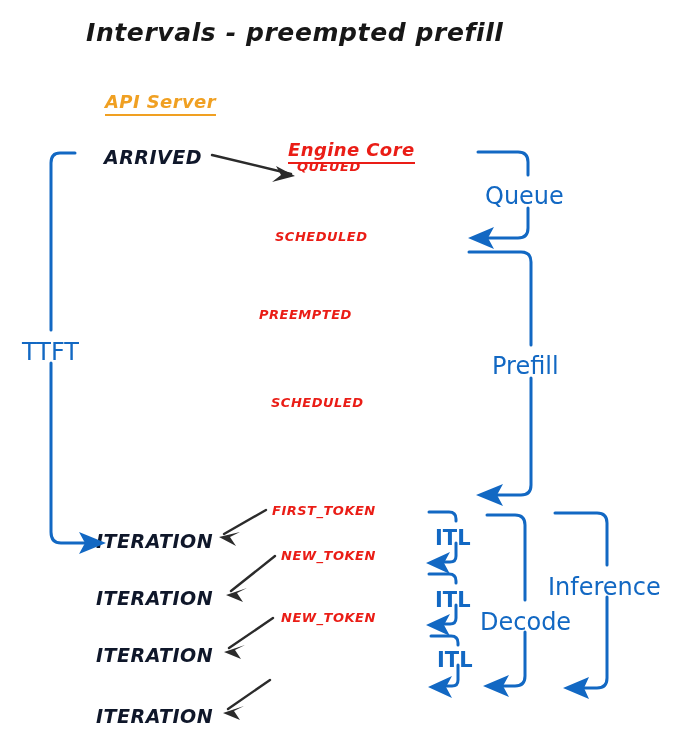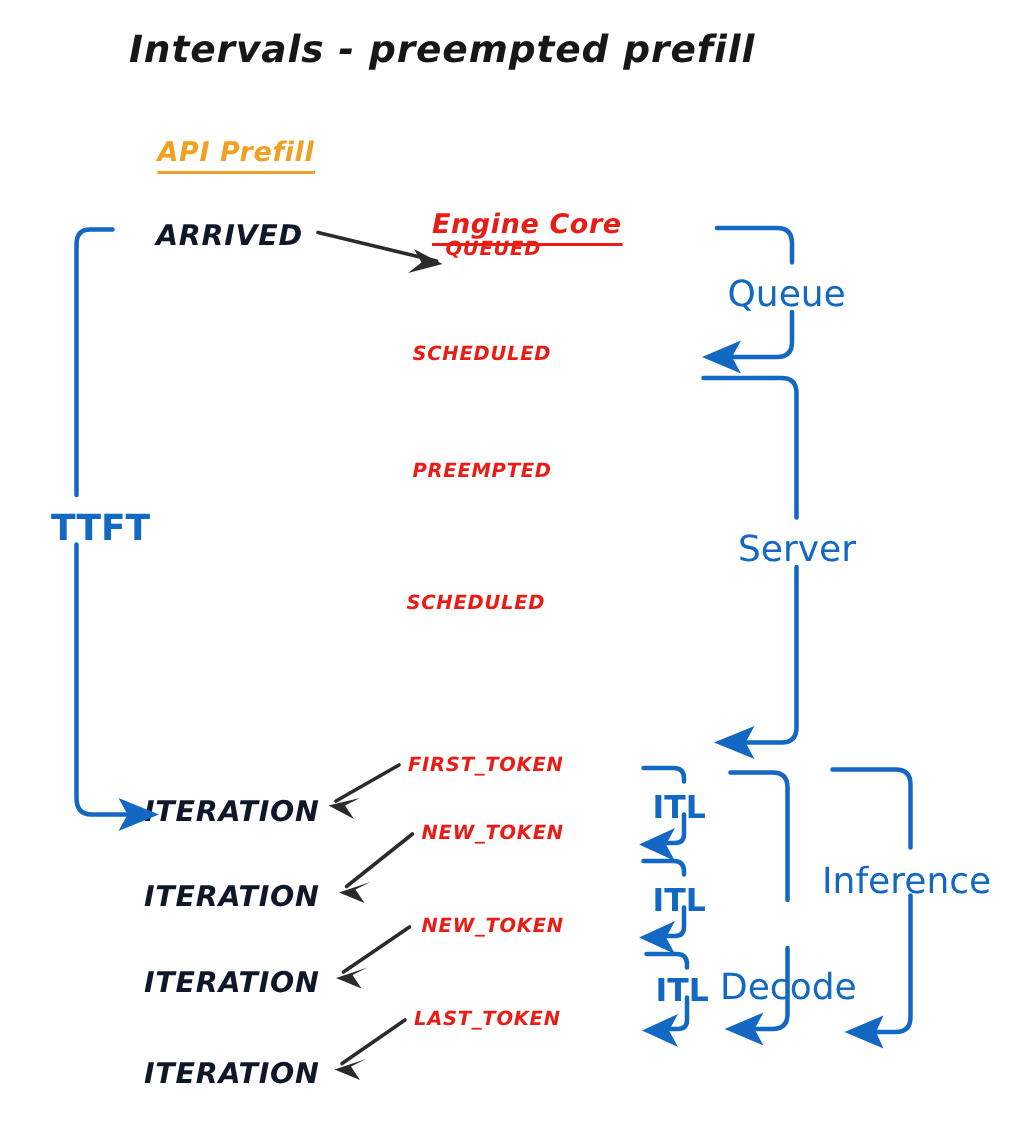--- a/index.html
+++ b/index.html
@@ -88,45 +88,44 @@
   }
   .kfill { fill: #2b2b2b; }
 </style>
 </head>
 <body>
 
 <div id="canvas">
 
   <div class="title" style="left:86px; top:18px;">Intervals - preempted prefill</div>
 
-  <div class="colhead api-col" style="left:105px; top:91px;">API Prefill</div>
+  <div class="colhead api-col" style="left:105px; top:91px;">API Server</div>
   <div class="colhead engine-col" style="left:288px; top:91px;margin-top:48px;">Engine Core</div>
 
   <div class="hand state-orange" style="left:104px; top:146px;">ARRIVED</div>
   <div class="hand state-orange" style="left:96px; top:530px;">ITERATION</div>
   <div class="hand state-orange" style="left:96px; top:587px;">ITERATION</div>
   <div class="hand state-orange" style="left:96px; top:644px;">ITERATION</div>
   <div class="hand state-orange" style="left:96px; top:705px;">ITERATION</div>
 
   <div class="hand state-red" style="left:297px; top:159px;">QUEUED</div>
   <div class="hand state-red" style="left:275px; top:229px;">SCHEDULED</div>
-  <div class="hand state-red" style="left:275px; top:307px;text-align:right;">PREEMPTED</div>
+  <div class="hand state-red" style="left:259px; top:307px;text-align:right;">PREEMPTED</div>
   <div class="hand state-red" style="left:271px; top:395px;">SCHEDULED</div>
   <div class="hand state-red" style="left:272px; top:503px;">FIRST_TOKEN</div>
   <div class="hand state-red" style="left:281px; top:548px;">NEW_TOKEN</div>
   <div class="hand state-red" style="left:281px; top:610px;">NEW_TOKEN</div>
-  <div class="hand state-red" style="left:276px; top:672px;">LAST_TOKEN</div>
-
-  <div class="blue-label blue-lg" style="left:34px; top:338px;font-weight:bold;">TTFT</div>
+
+  <div class="blue-label blue-lg" style="left:22px; top:338px;">TTFT</div>
   <div class="blue-label blue-lg" style="left:485px; top:182px;">Queue</div>
-  <div class="blue-label blue-lg" style="left:492px; top:352px;">Server</div>
+  <div class="blue-label blue-lg" style="left:492px; top:352px;">Prefill</div>
   <div class="blue-label blue-md" style="left:435px; top:526px;">ITL</div>
   <div class="blue-label blue-md" style="left:435px; top:588px;">ITL</div>
   <div class="blue-label blue-md" style="left:437px; top:648px;">ITL</div>
-  <div class="blue-label blue-lg" style="left:480px; top:644px;text-align:right;">Decode</div>
+  <div class="blue-label blue-lg" style="left:480px; top:608px;text-align:right;">Decode</div>
   <div class="blue-label blue-lg" style="left:548px; top:573px;">Inference</div>
 
   <svg class="overlay" viewBox="0 0 679 750">
 
     <g>
       <path class="kstroke" d="M212,155 L291,174"></path>
       <path class="kfill" d="M295,176 L276,166 L281,175 L272,182 Z"></path>
     </g>
 
     <g>

